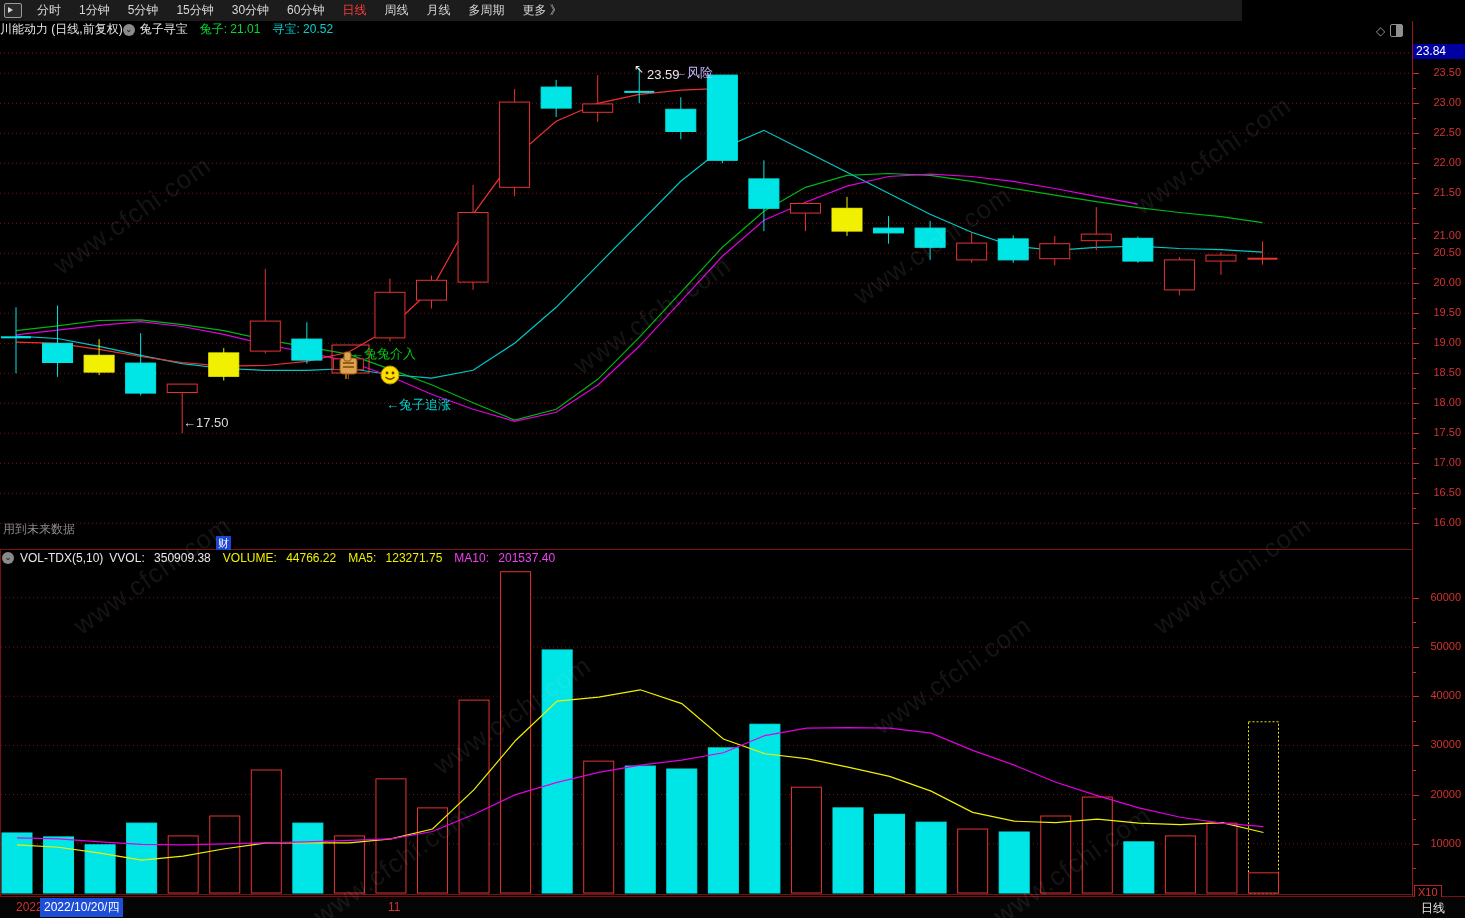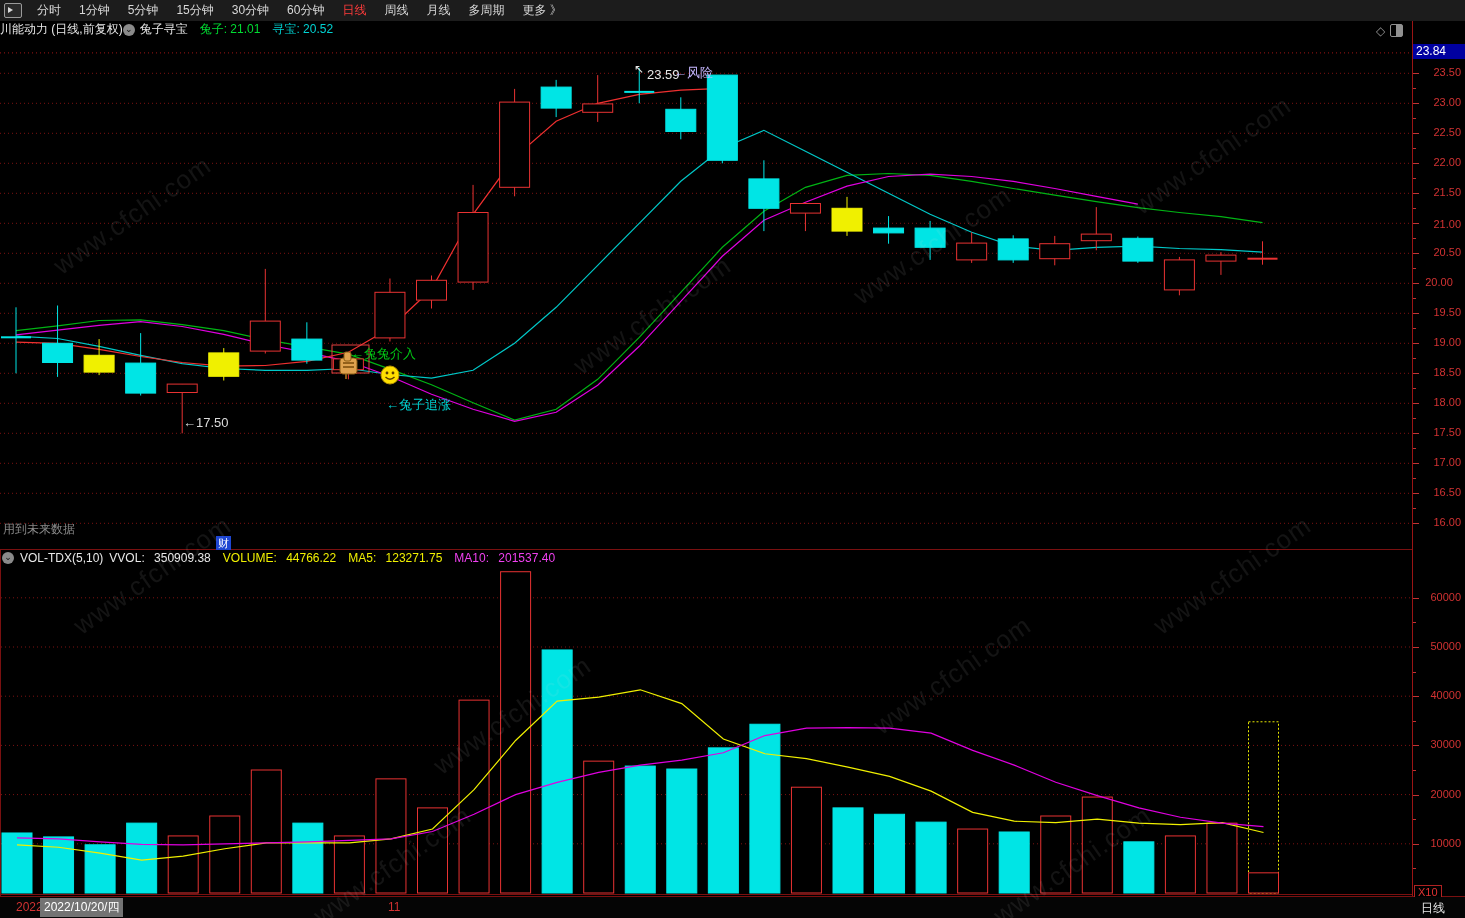--- a/index.html
+++ b/index.html
@@ -1,19 +1,19 @@
 <!DOCTYPE html>
 <html><head>
 <meta charset="utf-8">
 <style>
   html,body{margin:0;padding:0;background:#000;width:1465px;height:918px;position:relative;
     font-family:"Liberation Sans",sans-serif;overflow:hidden;-webkit-font-smoothing:antialiased;}
   .abs{position:absolute;}
   
-  #menubar{position:absolute;top:0;left:0;width:1465px;height:21px;background:#1c1c1c;
+  #menubar{position:absolute;top:0;left:0;width:1242px;height:21px;background:#1c1c1c;
     border-bottom:6px solid #0f766e;display:flex;align-items:center;font-size:12px;color:#d8d8d8;}
   .menu-item{padding:0 9px;white-space:nowrap;cursor:default;}
   .menu-item.active{color:#ff3b3b;}
   #menubar-right{margin-left:auto;display:flex;padding-right:4px;}
   #menubar-right .menu-item{padding:0 10px;}
   #app-logo{width:16px;height:13px;margin:0 6px 0 4px;border:1px solid #9a9a9a;border-radius:2px;
     position:relative;background:#2a2a2a;}
   #app-logo:after{content:"";position:absolute;left:3px;top:3px;width:0;height:0;
     border-left:5px solid #d8d8d8;border-top:3px solid transparent;border-bottom:3px solid transparent;}
   
@@ -48,21 +48,21 @@
   #vol-header span{margin-right:6px;}
   
   #future-notice{position:absolute;left:3px;top:521px;font-size:12px;color:#8a8a8a;}
   #event-marker{position:absolute;left:216px;top:536px;background:#1e46d2;color:#fff;
     font-size:11px;line-height:14px;padding:0 2px;}
   .ann{position:absolute;white-space:nowrap;font-weight:400;}
   
   #statusbar{position:absolute;left:0;top:897px;width:1465px;height:21px;background:#050505;
     font-size:12px;}
   #status-year{position:absolute;left:16px;top:3px;color:#d23232;}
-  #status-date{position:absolute;left:40px;top:1px;background:#737373;color:#fff;padding:1px 4px;}
+  #status-date{position:absolute;left:40px;top:1px;background:#1d4ed8;color:#fff;padding:1px 4px;}
   #status-month{position:absolute;left:388px;top:3px;color:#d23232;}
   #status-period{position:absolute;left:1421px;top:3px;color:#e8e8e8;}
   
   .wm{position:absolute;color:rgba(220,220,220,0.09);font-size:26px;transform:rotate(-35deg);
     white-space:nowrap;pointer-events:none;letter-spacing:1px;}
 </style>
 </head>
 <body>
 
 <div id="menubar">
@@ -235,27 +235,27 @@
     <div class="tick" style="top: 67.3px; width: 3px;"></div>
     <div class="ylab" style="top: 105.3px;">22.50</div>
     <div class="tick" style="top: 112.3px; width: 6px;"></div>
     <div class="tick" style="top: 97.3px; width: 3px;"></div>
     <div class="ylab" style="top: 135.3px;">22.00</div>
     <div class="tick" style="top: 142.3px; width: 6px;"></div>
     <div class="tick" style="top: 127.3px; width: 3px;"></div>
     <div class="ylab" style="top: 165.3px;">21.50</div>
     <div class="tick" style="top: 172.3px; width: 6px;"></div>
     <div class="tick" style="top: 157.3px; width: 3px;"></div>
-    <div class="ylab" style="top: 197px;">21.00</div>
+    <div class="ylab" style="top: 208px;">21.00</div>
     <div class="tick" style="top: 202.3px; width: 6px;"></div>
     <div class="tick" style="top: 187.3px; width: 3px;"></div>
     <div class="ylab" style="top: 225.3px;">20.50</div>
     <div class="tick" style="top: 232.3px; width: 6px;"></div>
     <div class="tick" style="top: 217.3px; width: 3px;"></div>
-    <div class="ylab" style="top: 255.3px; text-align: center;">20.00</div>
+    <div class="ylab" style="top: 255.3px;">20.00</div>
     <div class="tick" style="top: 262.3px; width: 6px;"></div>
     <div class="tick" style="top: 247.3px; width: 3px;"></div>
     <div class="ylab" style="top: 285.3px;">19.50</div>
     <div class="tick" style="top: 292.3px; width: 6px;"></div>
     <div class="tick" style="top: 277.3px; width: 3px;"></div>
     <div class="ylab" style="top: 315.3px;">19.00</div>
     <div class="tick" style="top: 322.3px; width: 6px;"></div>
     <div class="tick" style="top: 307.3px; width: 3px;"></div>
     <div class="ylab" style="top: 345.3px;">18.50</div>
     <div class="tick" style="top: 352.3px; width: 6px;"></div>

